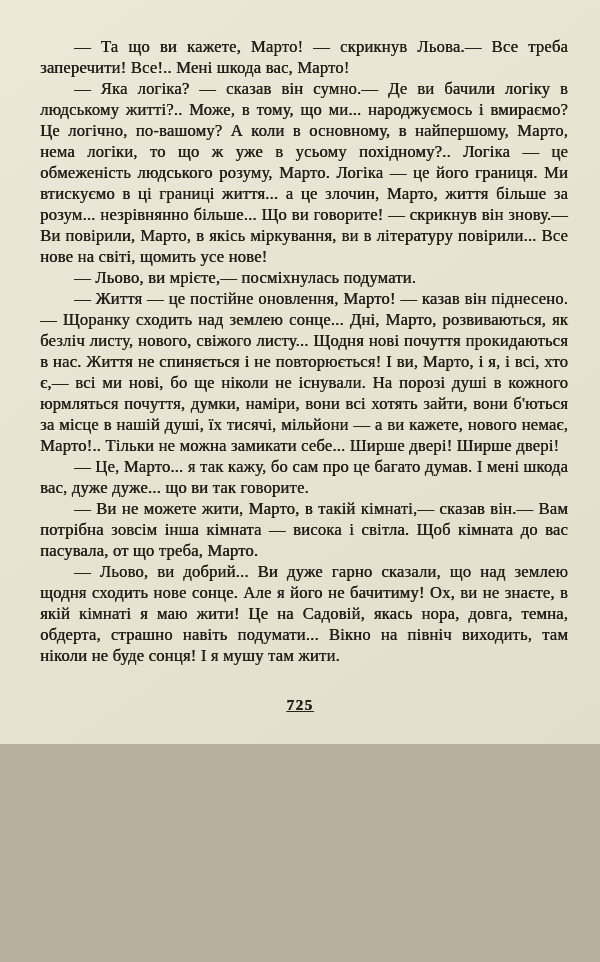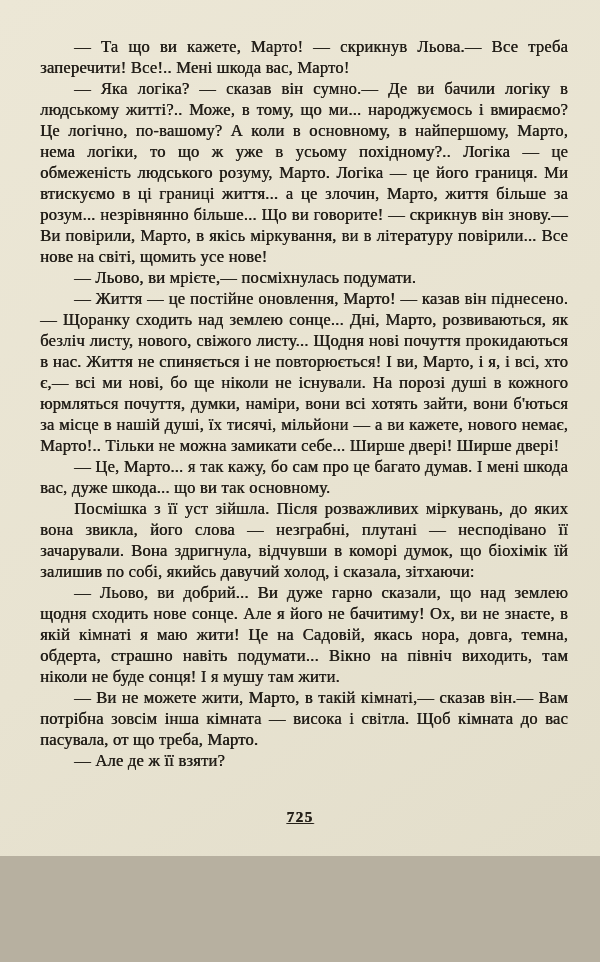--- a/index.html
+++ b/index.html
@@ -3,21 +3,21 @@
 <meta charset="utf-8">
 <style>
   html, body {
     margin: 0;
     padding: 0;
     background: #b7b0a0;
   }
   .page {
     position: relative;
     width: 600px;
-    height: 856px;
+    height: 744px;
     margin: 0 auto;
     background: linear-gradient(145deg, #ece7d6 0%, #e8e3d1 55%, #e3decb 100%);
     box-sizing: border-box;
     overflow: hidden;
   }
   .text-block {
     position: absolute;
     top: 36px;
     left: 40px;
     right: 32px;
@@ -50,20 +50,18 @@
 </style>
 </head>
 <body>
 
 <div class="page">
   <div class="text-block">
     <p>— Та що ви кажете, Марто! — скрикнув Льова.— Все треба заперечити! Все!.. Мені шкода вас, Марто!</p>
     <p>— Яка логіка? — сказав він сумно.— Де ви бачили логіку в людському житті?.. Може, в тому, що ми... народжуємось і вмираємо? Це логічно, по-вашому? А коли в основному, в найпершому, Марто, нема логіки, то що ж уже в усьому похідному?.. Логіка — це обмеженість людського розуму, Марто. Логіка — це його границя. Ми втискуємо в ці границі життя... а це злочин, Марто, життя більше за розум... незрівнянно більше... Що ви говорите! — скрикнув він знову.— Ви повірили, Марто, в якісь міркування, ви в літературу повірили... Все нове на світі, щомить усе нове!</p>
     <p>— Льово, ви мрієте,— посміхнулась подумати.</p>
     <p>— Життя — це постійне оновлення, Марто! — казав він піднесено.— Щоранку сходить над землею сонце... Дні, Марто, розвиваються, як безліч листу, нового, свіжого листу... Щодня нові почуття прокидаються в нас. Життя не спиняється і не повторюється! І ви, Марто, і я, і всі, хто є,— всі ми нові, бо ще ніколи не існували. На порозі душі в кожного юрмляться почуття, думки, наміри, вони всі хотять зайти, вони б'ються за місце в нашій душі, їх тисячі, мільйони — а ви кажете, нового немає, Марто!.. Тільки не можна замикати себе... Ширше двері! Ширше двері!</p>
-    <p>— Це, Марто... я так кажу, бо сам про це багато думав. І мені шкода вас, дуже шкода... що ви так основному.</p>
-    <p>Посмішка з її уст зійшла. Після розважливих міркувань, до яких вона звикла, його слова — незграбні, плутані — несподівано її зачарували. Вона здригнула, відчувши в коморі думок, що біохімік їй залишив по собі, якийсь давучий холод, і сказала, зітхаючи:</p>
+    <p>— Це, Марто... я так кажу, бо сам про це багато думав. І мені шкода вас, дуже дуже... що ви так говорите.</p>
+    <p>— Ви не можете жити, Марто, в такій кімнаті,— сказав він.— Вам потрібна зовсім інша кімната — висока і світла. Щоб кімната до вас пасувала, от що треба, Марто.</p>
     <p>— Льово, ви добрий... Ви дуже гарно сказали, що над землею щодня сходить нове сонце. Але я його не бачитиму! Ох, ви не знаєте, в якій кімнаті я маю жити! Це на Садовій, якась нора, довга, темна, обдерта, страшно навіть подумати... Вікно на північ виходить, там ніколи не буде сонця! І я мушу там жити.</p>
-    <p>— Ви не можете жити, Марто, в такій кімнаті,— сказав він.— Вам потрібна зовсім інша кімната — висока і світла. Щоб кімната до вас пасувала, от що треба, Марто.</p>
-    <p>— Але де ж її взяти?</p>
   </div>
   <div class="page-number">725</div>
 </div>
 
 </body></html>

